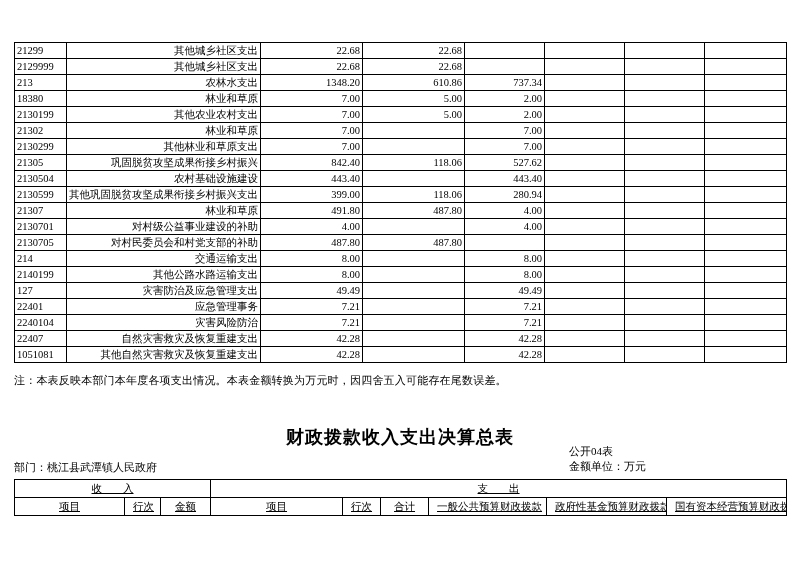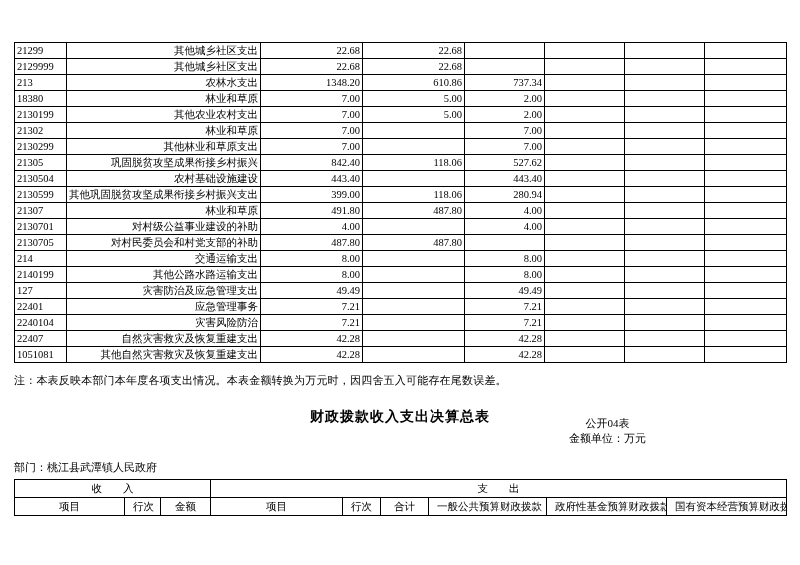--- a/index.html
+++ b/index.html
@@ -52,34 +52,34 @@
     left: 14px;
     top: 373px;
     font-size: 11px;
     font-family: "Liberation Serif", serif;
     letter-spacing: 0.2px;
   }
 
   .doc-title {
     position: absolute;
     left: 0;
-    top: 408px;
+    top: 425px;
     width: 800px;
     text-align: center;
-    font-size: 14px;
+    font-size: 18px;
     font-weight: bold;
     font-family: "Liberation Serif", serif;
     letter-spacing: 1px;
   }
   .meta-right {
     position: absolute;
     right: 14px;
-    top: 416px;
+    top: 444px;
     font-size: 11px;
-    text-align: center;
+    text-align: left;
     line-height: 15px;
   }
   .meta-left {
     position: absolute;
     left: 14px;
     top: 460px;
     font-size: 11px;
     line-height: 15px;
   }
   .bottom-table-wrap {
@@ -96,20 +96,21 @@
   }
   table.grid2 td {
     border: 1px solid #000;
     height: 17px;
     line-height: 16px;
     padding: 0 8px;
     text-align: center;
     font-family: "Liberation Serif", serif;
     white-space: nowrap;
     overflow: hidden;
+    text-decoration: underline;
   }
 </style>
 </head>
 <body>
 
 <div class="page">
 
   <div class="top-table-wrap">
     <table class="grid">
       <colgroup>

